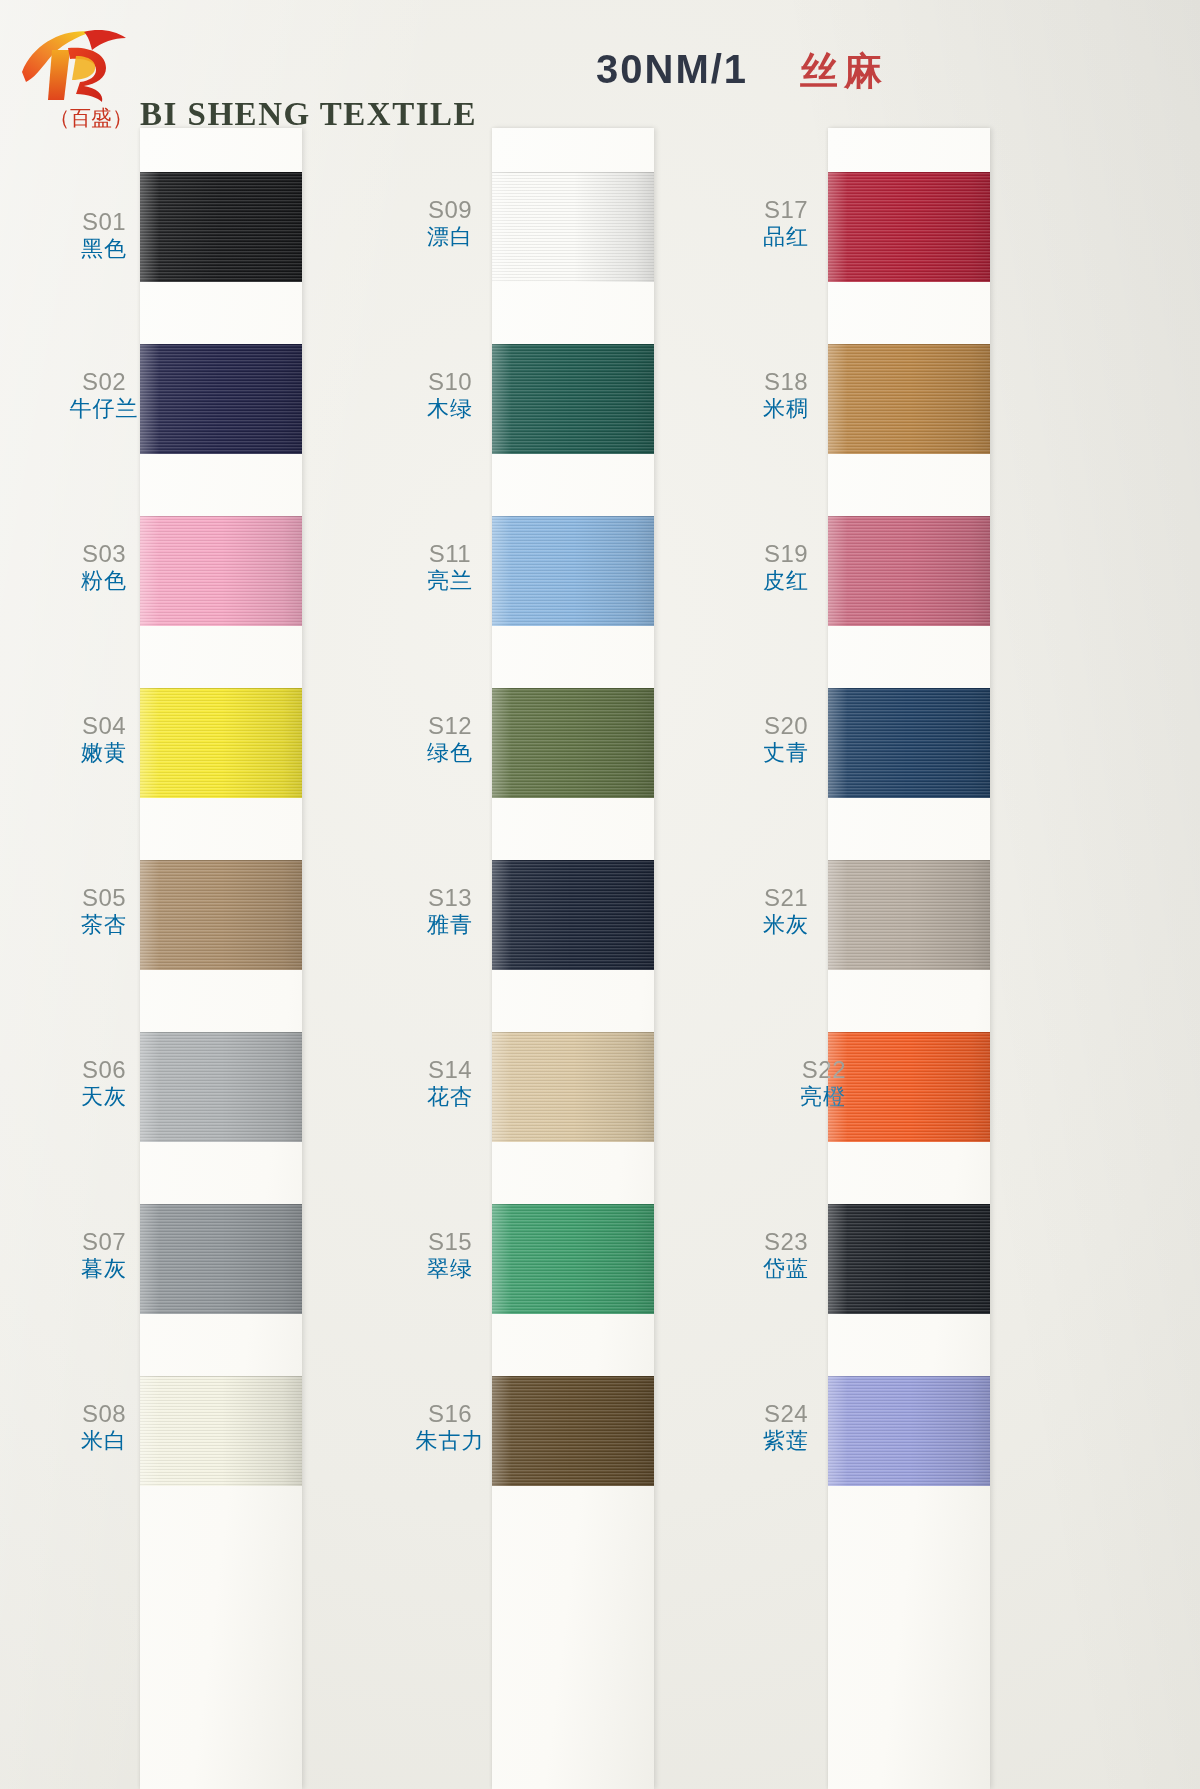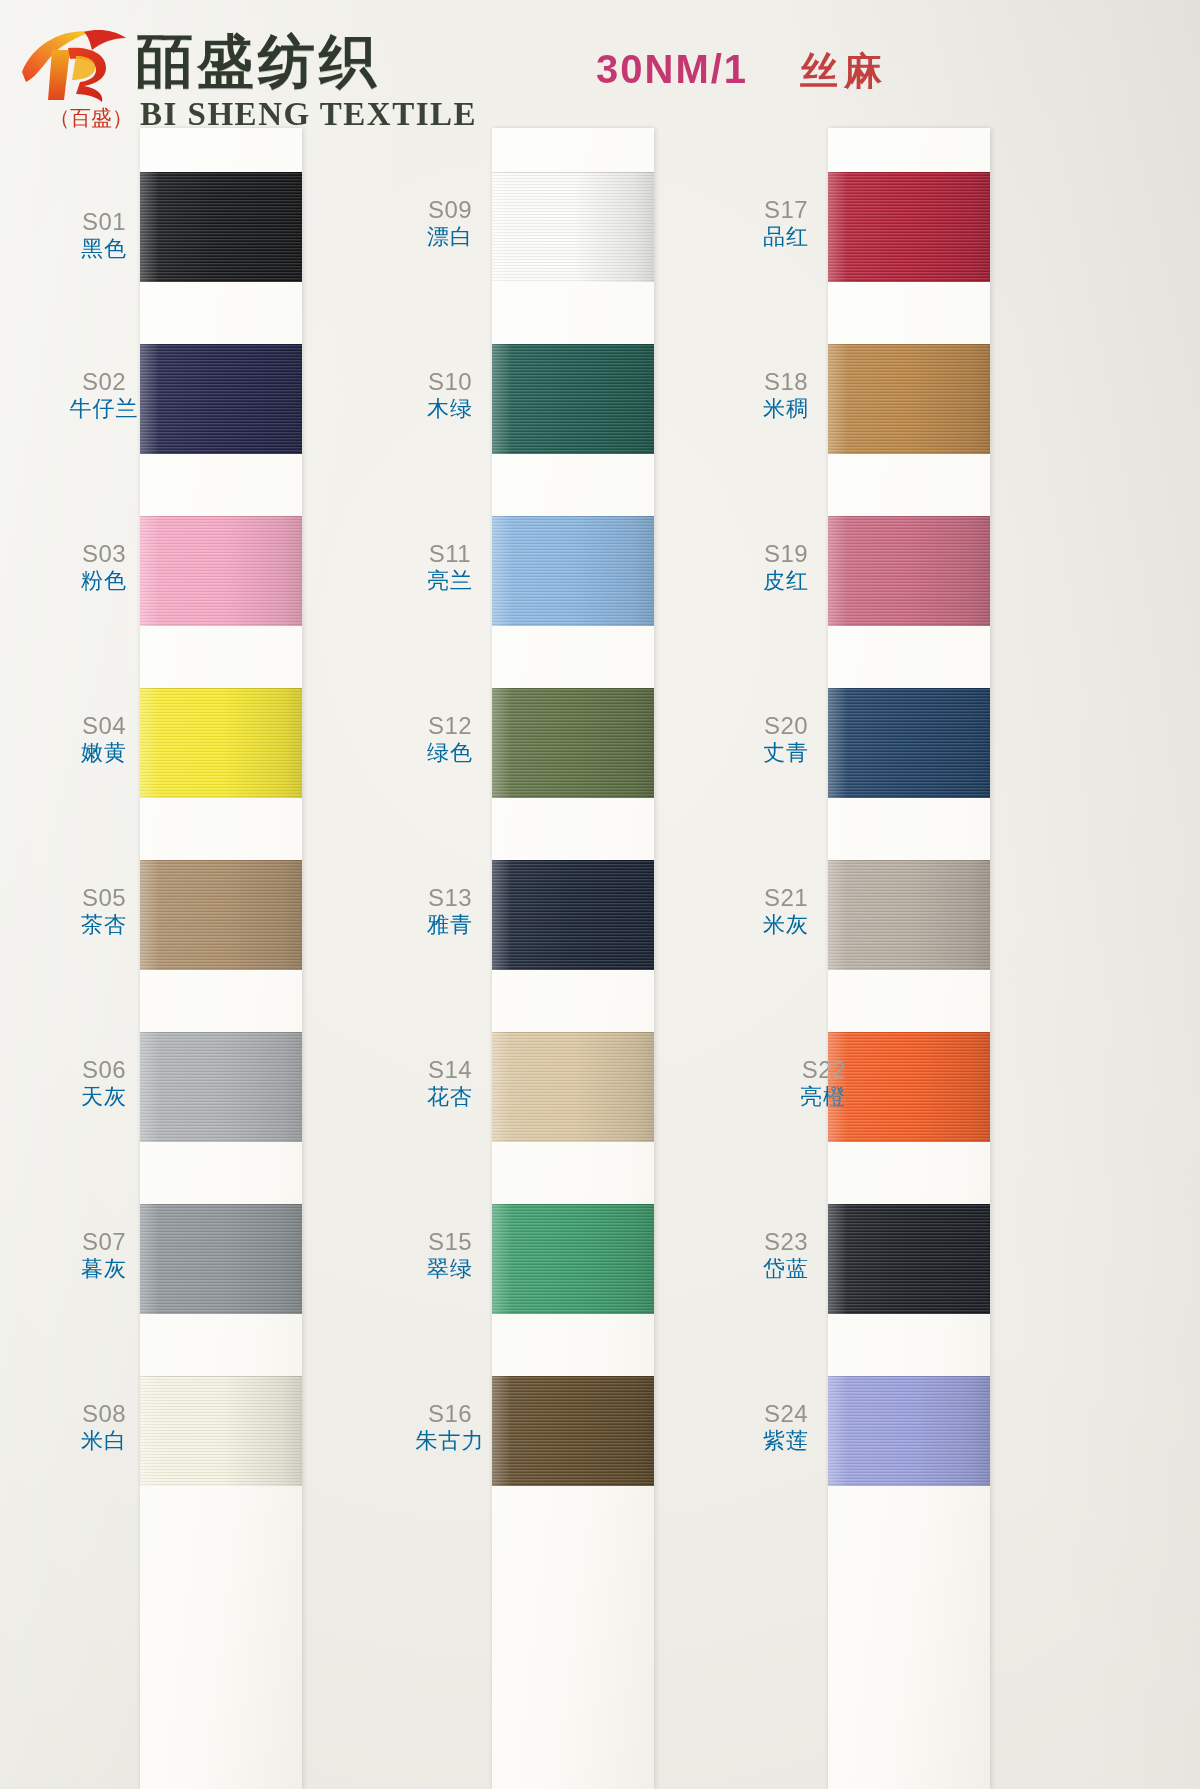--- a/index.html
+++ b/index.html
@@ -48,21 +48,21 @@
     position:absolute;left:140px;top:96px;
     font-size:33px;line-height:36px;font-weight:bold;
     color:#3a4436;letter-spacing:1.5px;
     font-family:"Liberation Serif","DejaVu Serif",serif;
     white-space:nowrap;
   }
 
   .spec{
     position:absolute;left:596px;top:46px;
     font-size:40px;line-height:46px;font-weight:bold;
-    color:#be185d;letter-spacing:2px;
+    color:#0f172a;letter-spacing:2px;
     font-family:"Liberation Sans",sans-serif;
     white-space:nowrap;
     opacity:.85;
     text-align:center;
   }
   .spec-cn{
     position:absolute;left:800px;top:48px;
     font-size:38px;line-height:46px;font-weight:bold;
     color:#b91c1c;letter-spacing:6px;
     font-family:"DejaVu Sans",sans-serif;
@@ -145,21 +145,20 @@
       </defs>
       <path d="M4 46 C16 16 48 2 74 6 C60 10 40 20 30 34 C22 44 16 52 8 56 Z" fill="url(#gswoosh)"></path>
       <path d="M66 6 C80 2 96 4 108 12 C96 12 84 16 74 24 C72 16 70 10 66 6 Z" fill="#d7291e"></path>
       <path d="M34 24 L52 24 L46 74 L30 74 Z" fill="url(#gb)"></path>
       <path d="M50 22 C72 20 88 28 88 42 C88 52 78 58 66 60 C78 62 86 68 84 76 C80 72 70 68 58 68 L62 56 C72 55 78 50 78 44 C78 36 68 32 52 33 Z" fill="url(#ghook)"></path>
       <path d="M58 30 C74 30 80 38 76 46 C72 52 62 54 54 54 L58 30 Z" fill="#f3b224" opacity="0.9"></path>
     </svg>
     <div class="logo-sub">（百盛）</div>
   </div>
 
-  <div class="brand-cn">皕盛纺织</div>
   <div class="brand-en">BI SHENG TEXTILE</div>
 
   <div class="spec">30NM/1</div>
   <div class="spec-cn">丝麻</div>
 </div>
 
 <div id="columns-root">
     <div class="col" style="left: 0px;">
       <div class="col-strip" style="left: 140px;"></div>
       <div class="sw" title="S01 黑色" style="left: 140px; top: 44px; height: 110px; background: rgb(23, 24, 26);"></div>

